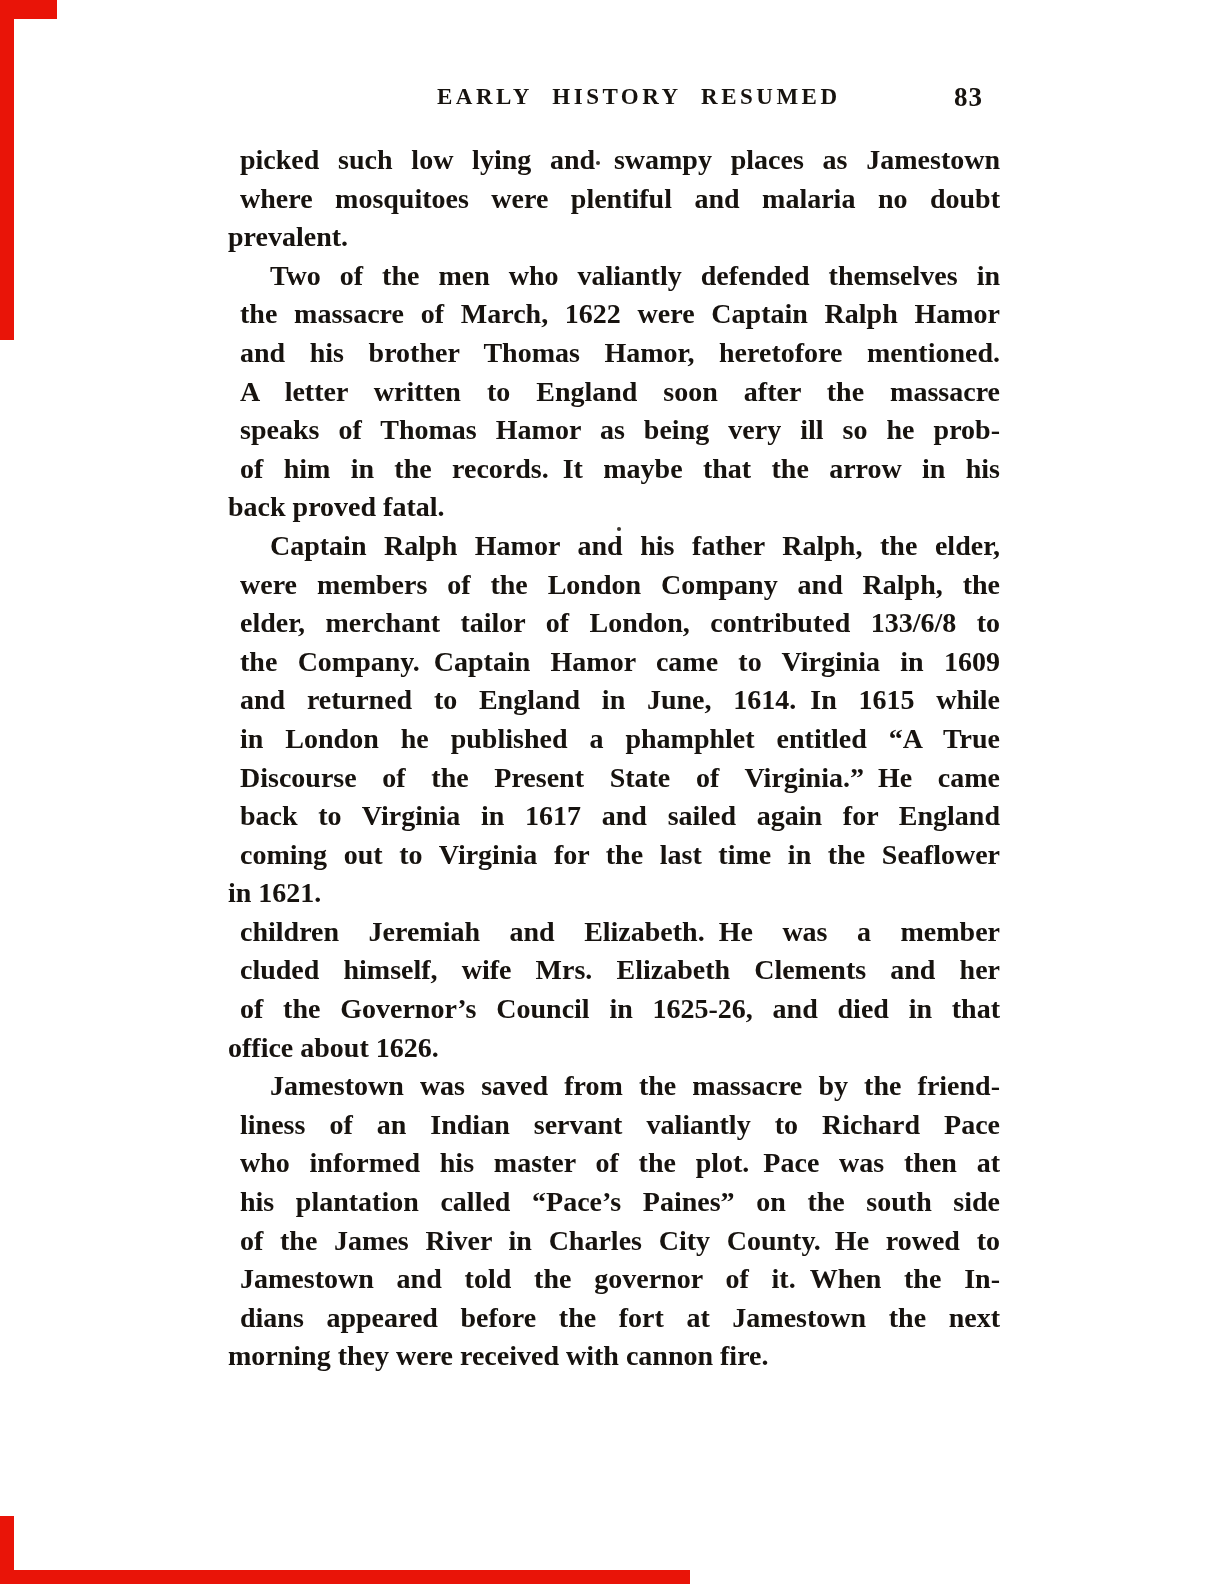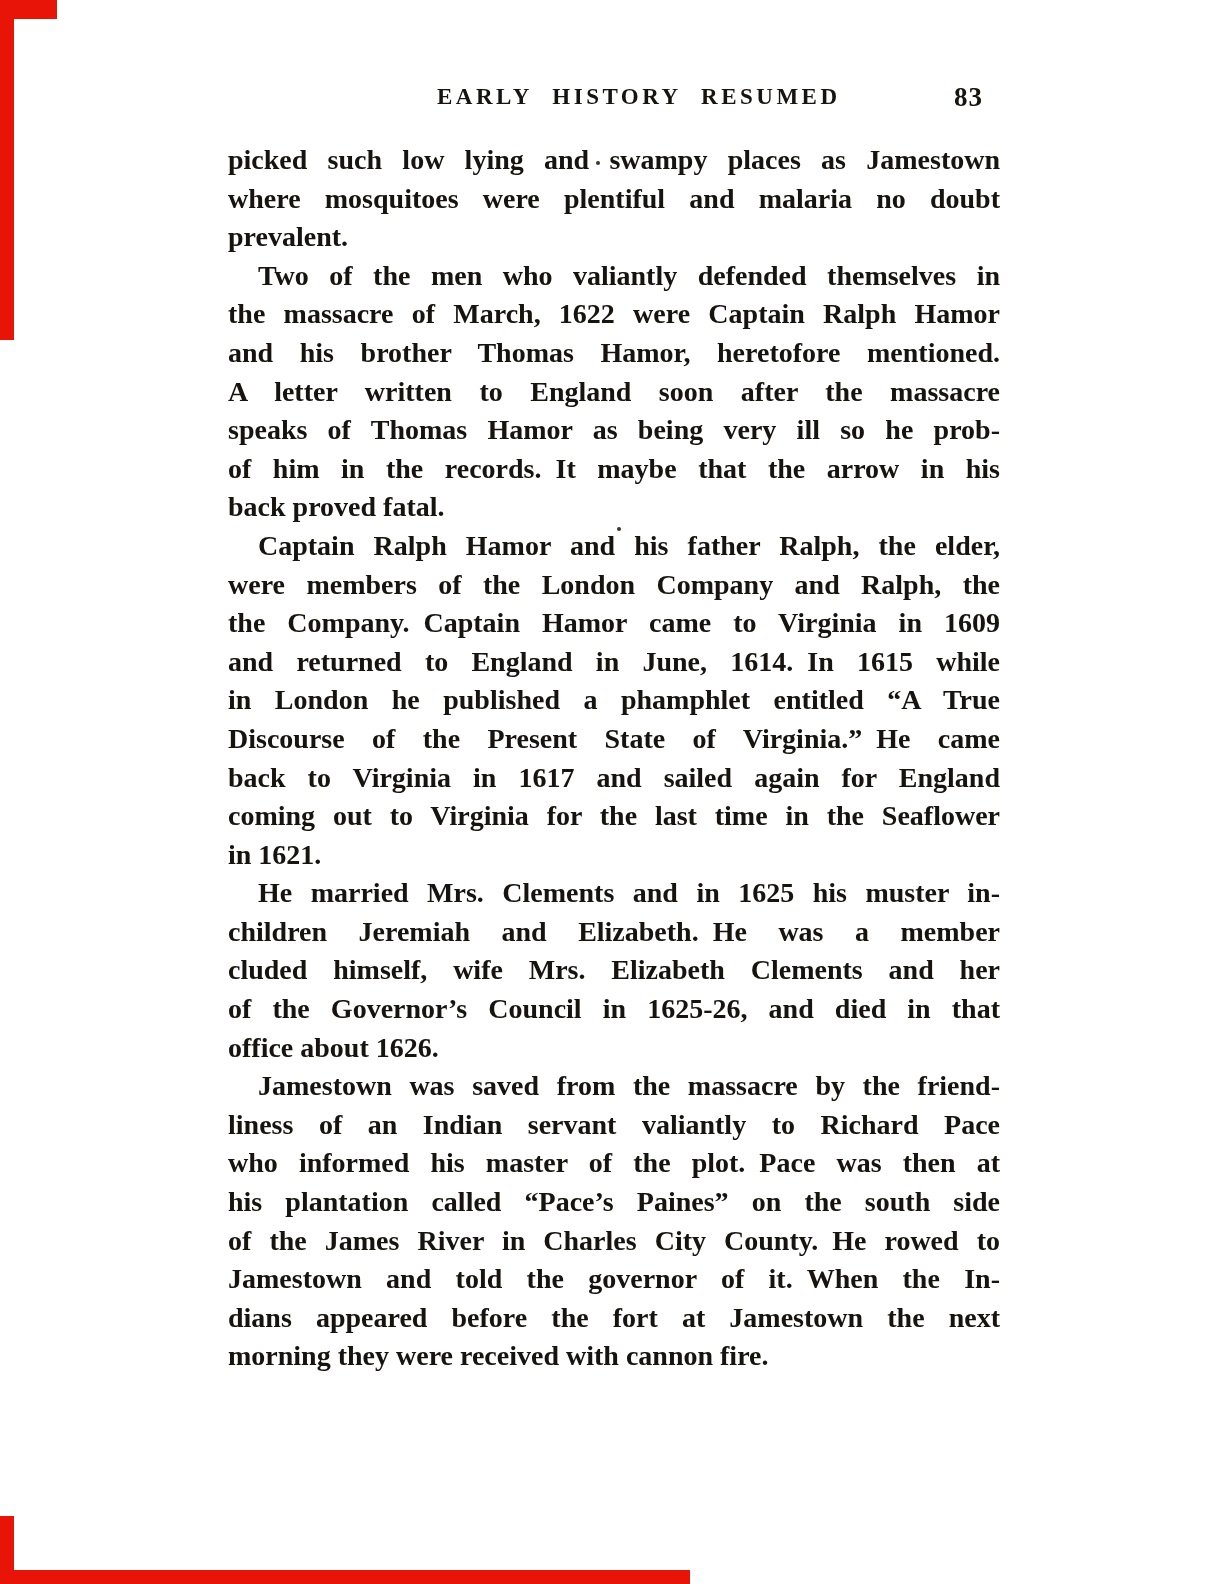--- a/index.html
+++ b/index.html
@@ -17,21 +17,21 @@
     position:absolute;left:954px;top:82px;
     font-size:27px;font-weight:bold;letter-spacing:1px;
   }
   .text-block{
     position:absolute;left:228px;top:141px;width:772px;
     font-size:28px;font-weight:bold;
   }
   .line{
     height:38.6px;line-height:38.6px;overflow:hidden;
   }
-  .line.j{text-align:justify;text-align-last:justify;}
+  .line.j{text-align:justify;text-align-last:justify;margin-left:12px;}
   .line.in{text-indent:30px;}
   .artifact{position:absolute;background:#e91408;}
   .artifact.a1{left:0;top:0;width:14px;height:340px;}
   .artifact.a2{left:0;top:0;width:57px;height:19px;}
   .artifact.a3{left:0;top:1570px;width:690px;height:14px;}
   .artifact.a4{left:0;top:1516px;width:14px;height:68px;}
   .speck{position:absolute;width:4px;height:4px;border-radius:50%;background:#3a352f;}
   .speck.s1{left:596px;top:161px;}
   .speck.s2{left:617px;top:527px;}
 </style>
@@ -48,28 +48,28 @@
     <div class="line">prevalent.</div>
     <div class="line j in">Two of the men who valiantly defended themselves in</div>
     <div class="line j">the massacre of March, 1622 were Captain Ralph Hamor</div>
     <div class="line j">and his brother Thomas Hamor, heretofore mentioned.</div>
     <div class="line j">A letter written to England soon after the massacre</div>
     <div class="line j">speaks of Thomas Hamor as being very ill so he prob-</div>
     <div class="line j">of him in the records. It maybe that the arrow in his</div>
     <div class="line">back proved fatal.</div>
     <div class="line j in">Captain Ralph Hamor and his father Ralph, the elder,</div>
     <div class="line j">were members of the London Company and Ralph, the</div>
+    <div class="line j">elder, merchant tailor of London, contributed 133/6/8 to</div>
     <div class="line j">the Company. Captain Hamor came to Virginia in 1609</div>
     <div class="line j">and returned to England in June, 1614. In 1615 while</div>
     <div class="line j">in London he published a phamphlet entitled “A True</div>
     <div class="line j">Discourse of the Present State of Virginia.” He came</div>
     <div class="line j">back to Virginia in 1617 and sailed again for England</div>
     <div class="line j">coming out to Virginia for the last time in the Seaflower</div>
     <div class="line">in 1621.</div>
-    <div class="line j in">He married Mrs. Clements and in 1625 his muster in-</div>
     <div class="line j">children Jeremiah and Elizabeth. He was a member</div>
     <div class="line j">cluded himself, wife Mrs. Elizabeth Clements and her</div>
     <div class="line j">of the Governor’s Council in 1625-26, and died in that</div>
     <div class="line">office about 1626.</div>
     <div class="line j in">Jamestown was saved from the massacre by the friend-</div>
     <div class="line j">liness of an Indian servant valiantly to Richard Pace</div>
     <div class="line j">who informed his master of the plot. Pace was then at</div>
     <div class="line j">his plantation called “Pace’s Paines” on the south side</div>
     <div class="line j">of the James River in Charles City County. He rowed to</div>
     <div class="line j">Jamestown and told the governor of it. When the In-</div>

